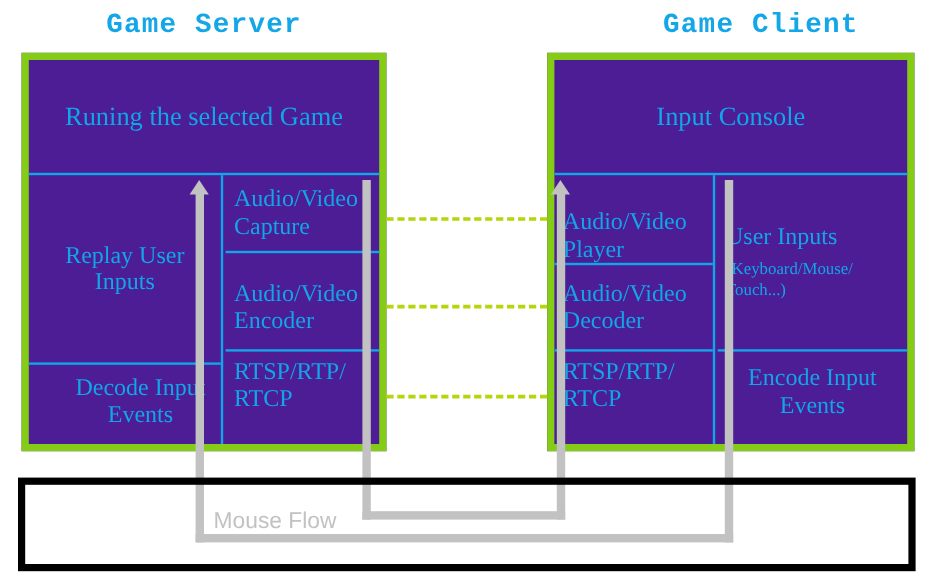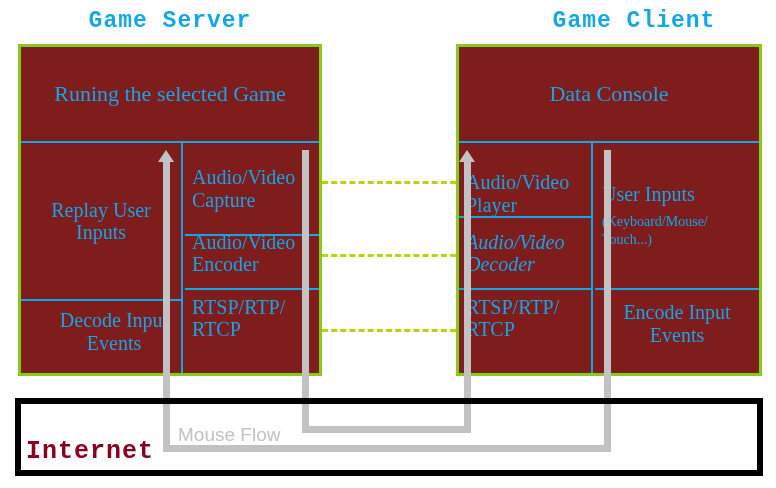--- a/index.html
+++ b/index.html
@@ -26,23 +26,23 @@
     letter-spacing: 1px;
     white-space: nowrap;
     text-align: center;
   }
   #title-server { left: 18px;  top: 8px;  width: 304px; }
   #title-client { left: 481px; top: 8px;  width: 306px; }
 
   
   .stack-box {
     position: absolute;
-    border: 3px solid #84cc16;
-    box-sizing: border-box;
-    background: #7f1d1d;
+    border: 6px solid #84cc16;
+    box-sizing: border-box;
+    background: #4c1d95;
   }
   #server-box { left: 18px;  top: 44px; width: 304px; height: 332px; }
   #client-box { left: 456px; top: 44px; width: 306px; height: 332px; }
 
   
   .top-cell {
     position: absolute;
     left: 0; right: 0; top: 0;
     height: 96px;
     border-bottom: 2px solid #12a5e8;
@@ -170,47 +170,47 @@
       <div class="col vdiv-right" style="left:0; width:162px;">
         <div class="cell hdiv" style="top:0; height:158px;">
           <span class="big">Replay User Inputs</span>
         </div>
         <div class="cell" style="top:147px; height:83px;padding-left:30px;">
           <span class="big">Decode Input Events</span>
         </div>
       </div>
 
       <div class="col" style="left:164px; right:0;">
-        <div class="cell hdiv left-align" style="top:0; height:93px;">
+        <div class="cell hdiv left-align" style="top:0; height:65px;">
           <span class="big">Audio/Video Capture</span>
         </div>
         <div class="cell hdiv left-align" style="top:75px; height:72px;">
           <span class="big">Audio/Video Encoder</span>
         </div>
         <div class="cell left-align" style="top:147px; height:83px; justify-content:flex-start; padding-top:6px;">
           <span class="big">RTSP/RTP/ RTCP</span>
         </div>
       </div>
 
     </div>
   </div>
 
   <div class="stack-box" id="client-box">
 
     <div class="top-cell">
-      <span>Data Console</span>
+      <span>Input Console</span>
     </div>
 
     <div class="lower">
 
       <div class="col vdiv-right" style="left:0; width:134px;">
         <div class="cell hdiv left-align" style="top:0; height:75px;justify-content:flex-end;">
           <span class="big">Audio/Video Player</span>
         </div>
-        <div class="cell hdiv left-align" style="top:75px; height:72px;font-style:italic;">
+        <div class="cell hdiv left-align" style="top:75px; height:72px;">
           <span class="big">Audio/Video Decoder</span>
         </div>
         <div class="cell left-align" style="top:147px; height:83px; justify-content:flex-start; padding-top:6px;">
           <span class="big">RTSP/RTP/ RTCP</span>
         </div>
       </div>
 
       <div class="col" style="left:136px; right:0;">
         <div class="cell hdiv left-align" style="top:0; height:147px;">
           <span class="big">User Inputs</span>
@@ -237,15 +237,14 @@
   <div class="flow-label" style="left:178px; top:424px;">Mouse Flow</div>
 
   <div class="gray-seg" style="left:302px; top:150px; width:7px; height:283px;"></div>
 
   <div class="gray-seg" style="left:302px; top:426px; width:169px; height:7px;"></div>
 
   <div class="gray-seg" style="left:464px; top:160px; width:7px; height:273px;"></div>
   <div class="arrow-up" style="left:459px; top:150px;"></div>
 
   <div id="internet-box"></div>
-  <div id="internet-label">Internet</div>
 
 </div>
 
 </body></html>

